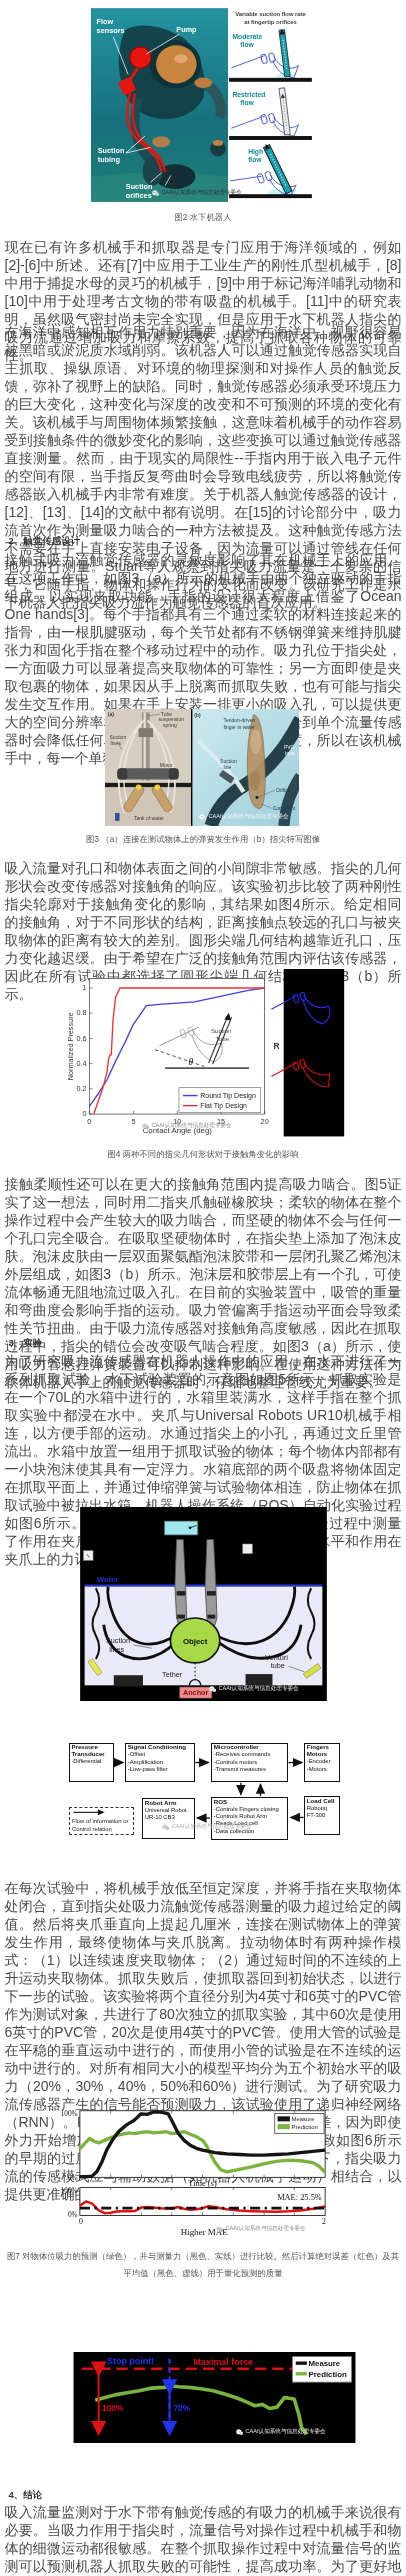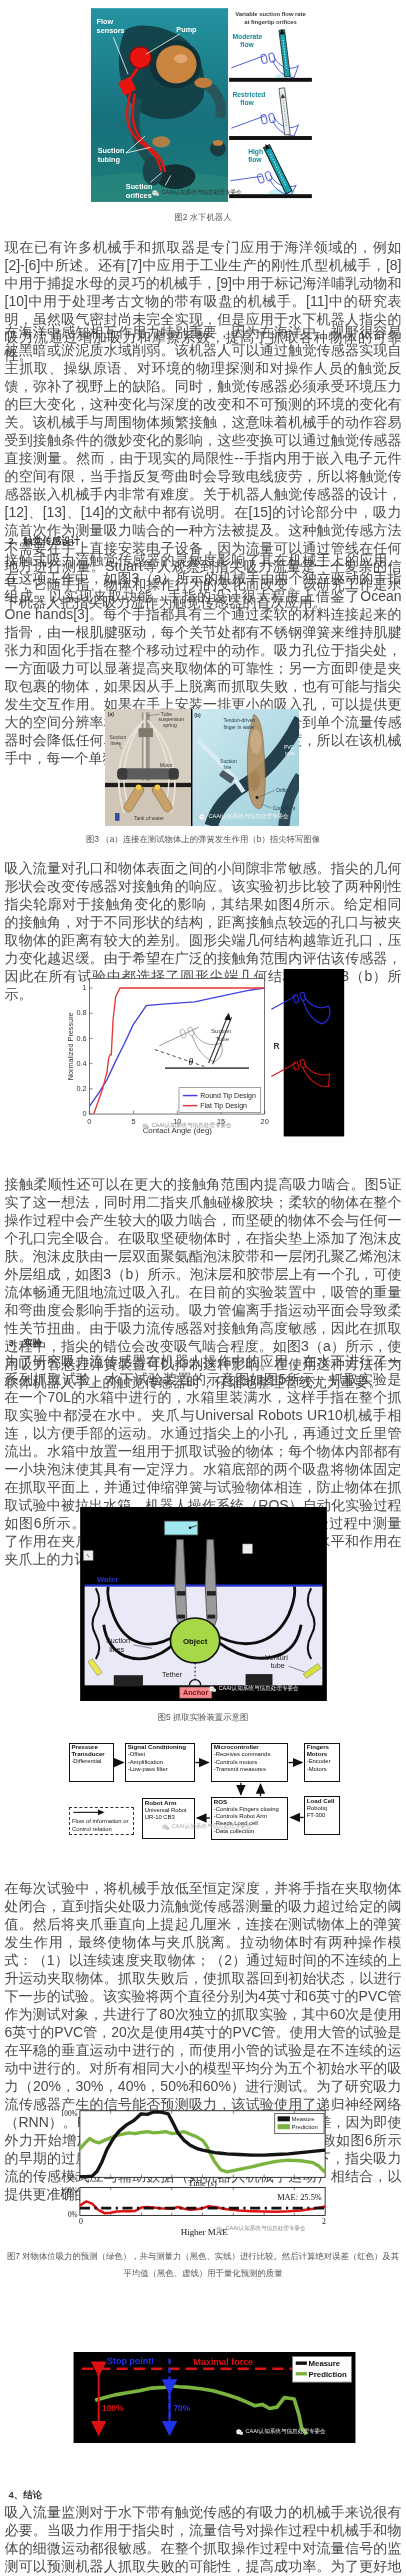--- a/index.html
+++ b/index.html
@@ -338,20 +338,21 @@
         <svg width="7.3" height="6.7" viewBox="0 0 13 12">
             <circle cx="5" cy="5" r="4.6" fill="#d8d8d8"></circle>
             <circle cx="9.5" cy="7.5" r="3.2" fill="#bdbdbd"></circle>
             <circle cx="3.6" cy="4.2" r="0.7" fill="#666"></circle>
             <circle cx="6.4" cy="4.2" r="0.7" fill="#666"></circle>
           </svg>
       </span>
       <span>CAAI认知系统与信息处理专委会</span>
     </div>
   </div>
+  <div class="caption" style="top:1146px;">图4 两种不同的指尖几何形状对于接触角变化的影响</div>
 
   <p class="body-text" style="top:1175px;">接触柔顺性还可以在更大的接触角范围内提高吸力啮合。图5证实了这一想法，同时用二指夹爪触碰橡胶块；柔软的物体在整个操作过程中会产生较大的吸力啮合，而坚硬的物体不会与任何一个孔口完全吸合。在吸取坚硬物体时，在指尖垫上添加了泡沫皮肤。泡沫皮肤由一层双面聚氨酯泡沫胶带和一层闭孔聚乙烯泡沫外层组成，如图3（b）所示。泡沫层和胶带层上有一个孔，可使流体畅通无阻地流过吸入孔。在目前的实验装置中，吸管的重量和弯曲度会影响手指的运动。吸力管偏离手指运动平面会导致柔性关节扭曲。由于吸力流传感器对接触角高度敏感，因此在抓取过程中，指尖的错位会改变吸气啮合程度。如图3（a）所示，使用吸力管悬挂弹簧装置可以抑制这种影响。在使用这种方法作为软体机器人手上的触觉传感器时，仔细地整理管线尤为重要。</p>
   <h2 class="heading" style="top:1333px;">3、实验</h2>
   <p class="body-text" style="top:1352px;">为了研究吸力流传感器在机器人操作中的应用，在水下进行了一系列抓取试验。水下试验装置的示意图如图5所示。抓取实验是在一个70L的水箱中进行的，水箱里装满水，这样手指在整个抓取实验中都浸在水中。夹爪与Universal Robots UR10机械手相连，以方便手部的运动。水通过指尖上的小孔，再通过文丘里管流出。水箱中放置一组用于抓取试验的物体；每个物体内部都有一小块泡沫使其具有一定浮力。水箱底部的两个吸盘将物体固定在抓取平面上，并通过伸缩弹簧与试验物体相连，防止物体在抓取试验中被拉出水箱。机器人操作系统（ROS）自动化实验过程如图6所示。Robotiq FT-300力和扭矩传感器在实验过程中测量了作用在夹爪上的载荷。将夹持器深度、吸力啮合水平和作用在夹爪上的力记录了下来。</p>
 
   <div class="fig" style="left:80px;top:1507px;width:247px;height:194px;">
     <svg width="247" height="194" viewBox="0 0 440 346">
       <rect width="440" height="346" fill="#000"></rect>
       <rect x="8" y="141" width="424" height="177" fill="#e9e9f7"></rect>
       <rect x="8" y="138" width="424" height="4" fill="#2230c8"></rect>
@@ -411,21 +412,20 @@
         <svg width="7.3" height="6.7" viewBox="0 0 13 12">
             <circle cx="5" cy="5" r="4.6" fill="#ffffff"></circle>
             <circle cx="9.5" cy="7.5" r="3.2" fill="#dddddd"></circle>
             <circle cx="3.6" cy="4.2" r="0.7" fill="#555"></circle>
             <circle cx="6.4" cy="4.2" r="0.7" fill="#555"></circle>
           </svg>
       </span>
       <span>CAAI认知系统与信息处理专委会</span>
     </div>
   </div>
-  <div class="caption" style="top:1709px;">图5 抓取实验装置示意图</div>
 
   <div class="fig" style="left:67px;top:1739px;width:276px;height:102px;">
     <div class="f6box" style="left:1.7px;top:3.9px;width:45px;height:39px;">
       <div class="t">Pressure Transducer</div>
       <div class="ln">
           <div>-Differential</div>
         </div>
     </div>
     <div class="f6box" style="left:58px;top:3.9px;width:70px;height:39px;">
       <div class="t">Signal Conditioning</div>

